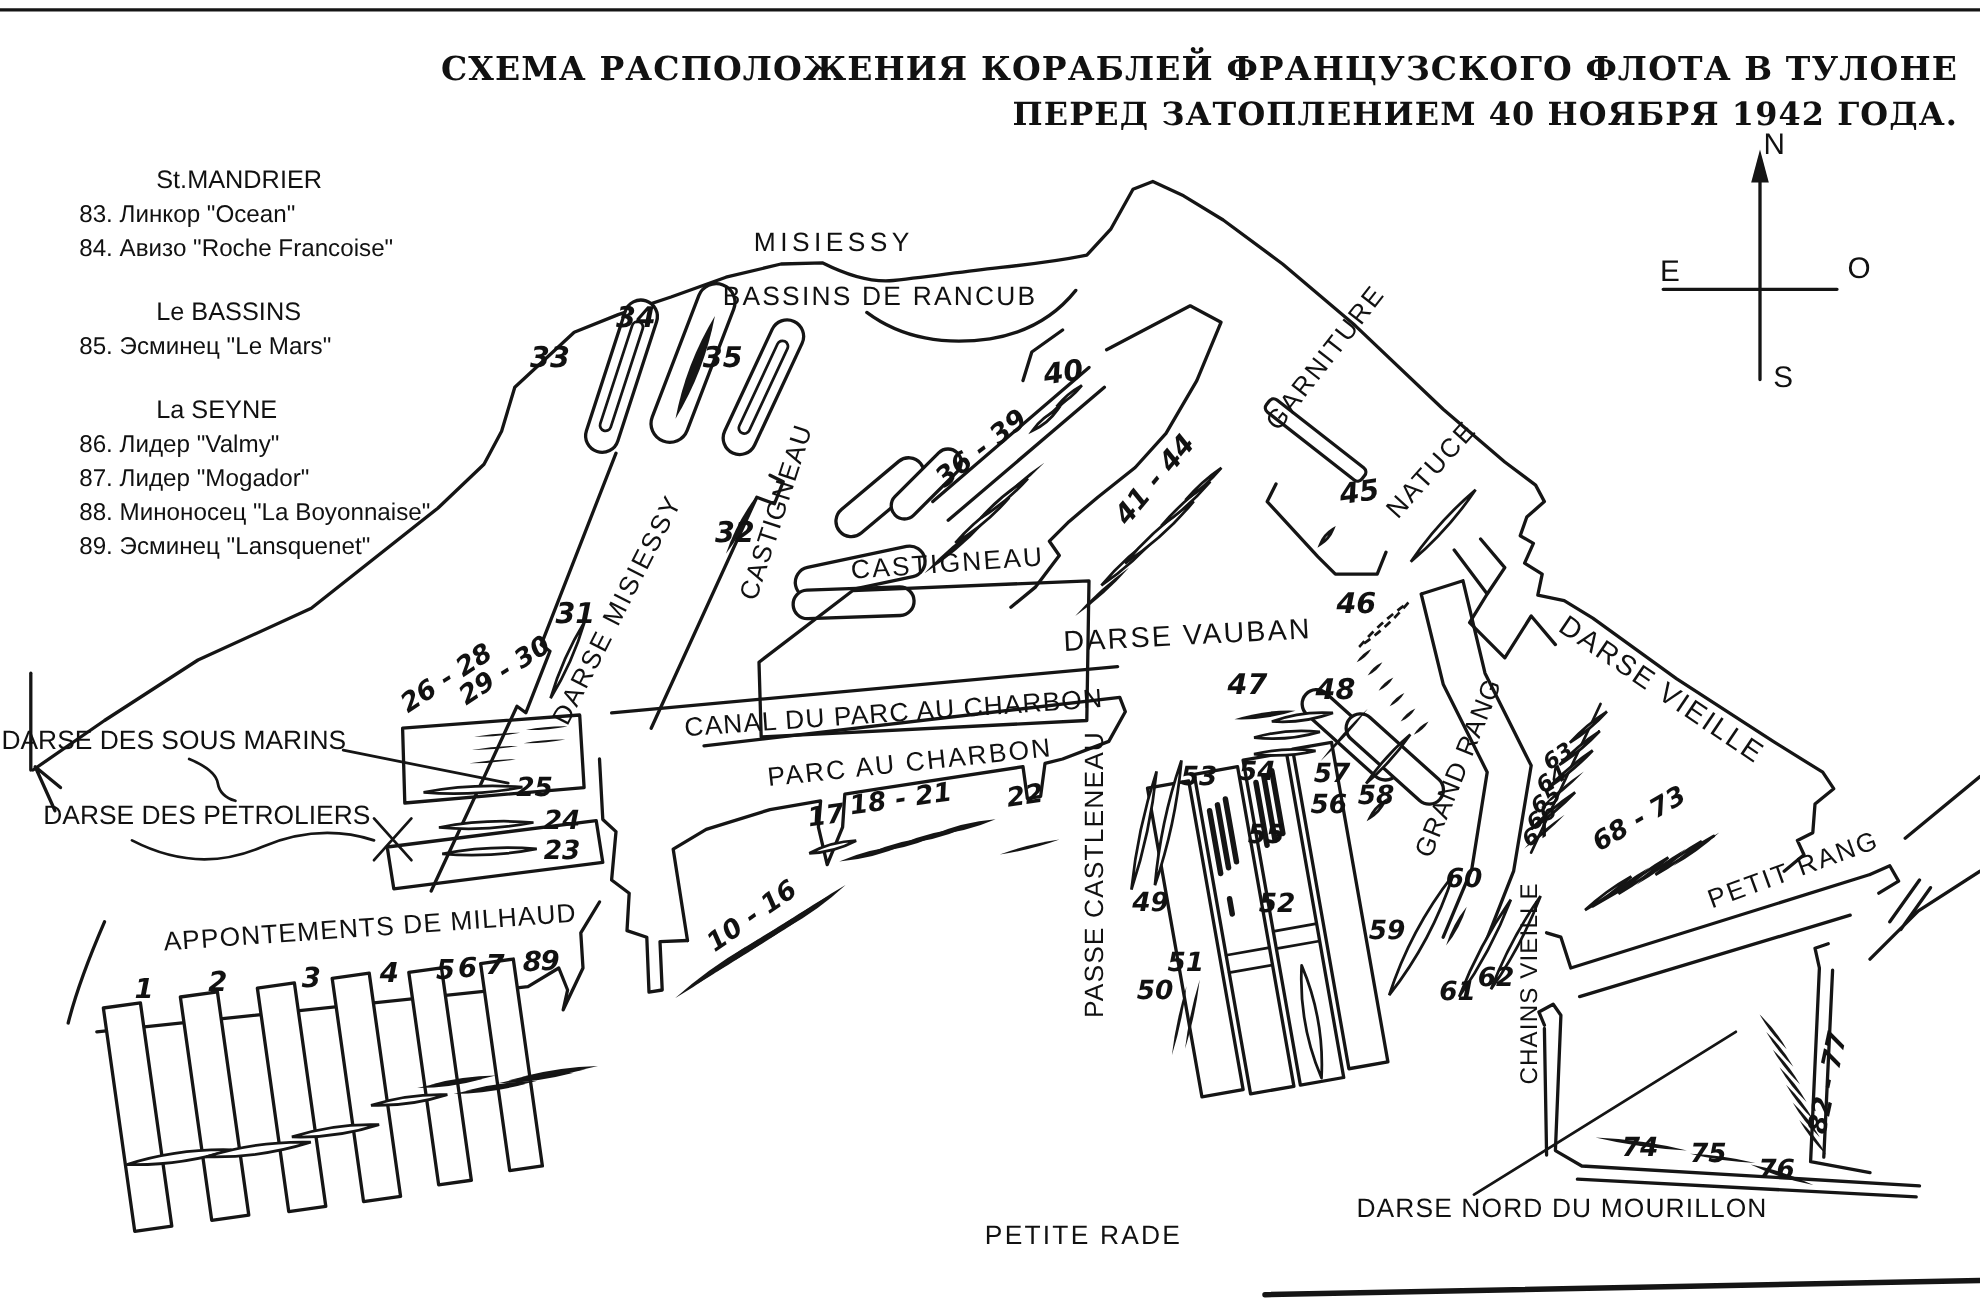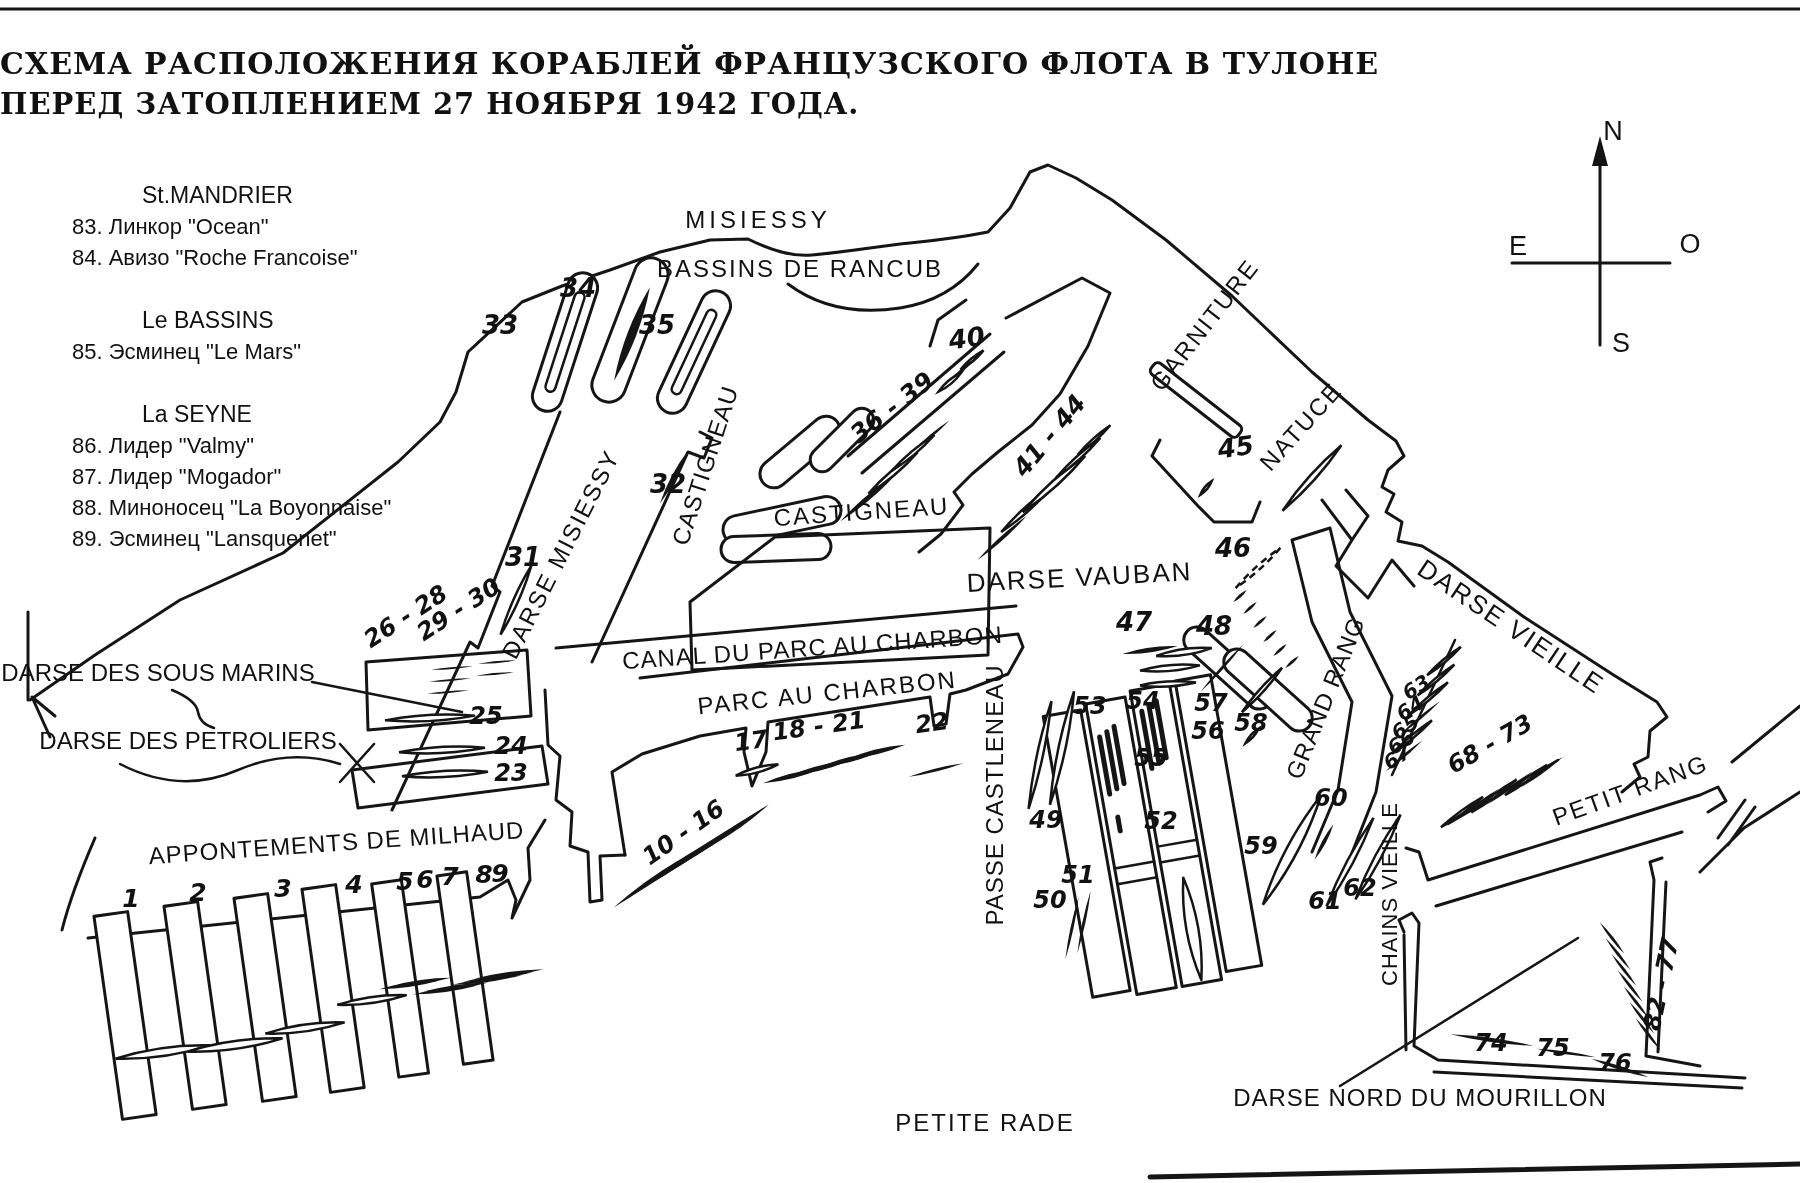--- a/index.html
+++ b/index.html
@@ -1,42 +1,42 @@
 <!DOCTYPE html>
 <html><head>
 <meta charset="utf-8">
 <style>
   html,body{margin:0;padding:0;background:#e8e8e4;}
   .stage{position:relative;width:1800px;height:1183px;background:#ffffff;overflow:hidden;
          font-family:"Liberation Sans",sans-serif;color:#111;}
-  .title-block{position:absolute;top:46px;left:0;width:1780px;text-align:left;
+  .title-block{position:absolute;top:46px;left:0;width:1780px;text-align:right;
                font-family:"DejaVu Serif",serif;font-weight:bold;}
   .title-line1{font-size:30px;letter-spacing:1px;}
   .title-line2{font-size:29px;margin-top:6px;letter-spacing:1px;}
   .legend{position:absolute;top:148px;left:72px;width:360px;font-size:22px;line-height:31px;}
-  .legend .group{margin-bottom:27px;margin-top:32px;}
+  .legend .group{margin-bottom:27px;}
   .legend .group-header{margin-left:70px;font-size:23px;}
   .legend .item{white-space:nowrap;}
   svg{position:absolute;top:0;left:0;}
   svg text{fill:#111;}
   .name{font-family:"Liberation Sans",sans-serif;}
   .num{font-family:"DejaVu Sans",sans-serif;font-style:italic;font-weight:bold;}
   .ink{stroke:#151515;fill:none;stroke-width:3;stroke-linecap:round;stroke-linejoin:round;}
   .ink2{stroke:#151515;fill:none;stroke-width:2.5;stroke-linecap:round;stroke-linejoin:round;}
   .inkw{stroke:#151515;fill:#fff;stroke-width:3;stroke-linejoin:round;}
   .fillink{fill:#151515;stroke:none;}
 </style>
 </head>
 <body>
 
 <div class="stage">
 
   <div class="title-block">
     <div class="title-line1">СХЕМА РАСПОЛОЖЕНИЯ КОРАБЛЕЙ ФРАНЦУЗСКОГО ФЛОТА В ТУЛОНЕ</div>
-    <div class="title-line2">ПЕРЕД ЗАТОПЛЕНИЕМ 27 НОЯБРЯ 1942 ГОДА.</div>
+    <div class="title-line2">ПЕРЕД ЗАТОПЛЕНИЕМ 40 НОЯБРЯ 1942 ГОДА.</div>
   </div>
 
   <div class="legend" id="legend">
       <div class="group">
         <div class="group-header">St.MANDRIER</div>
         <div class="item">83. Линкор "Ocean"</div>
         <div class="item">84. Авизо "Roche Francoise"</div>
       </div>
       <div class="group">
         <div class="group-header">Le BASSINS</div>

